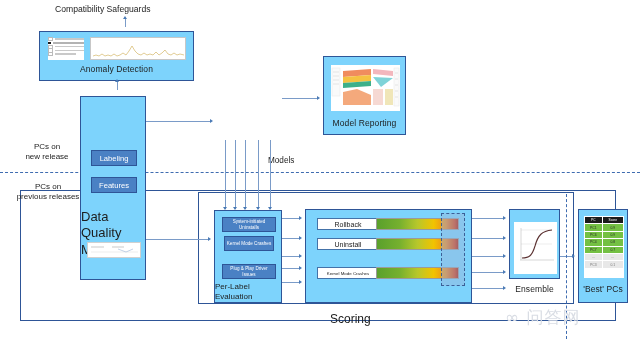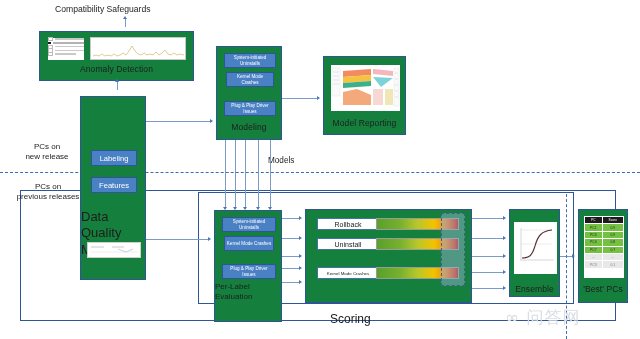--- a/index.html
+++ b/index.html
@@ -1,21 +1,21 @@
 <!DOCTYPE html>
 <html><head>
 <meta charset="utf-8">
 <style>
   html,body{margin:0;padding:0;background:#ffffff;}
   body{width:640px;height:339px;position:relative;overflow:hidden;
        font-family:"Liberation Sans",sans-serif;color:#222;}
   .stage{position:absolute;left:0;top:0;width:640px;height:339px;}
 
   
-  .box{position:absolute;border:1.6px solid #2e5597;background:#15803d;box-sizing:border-box;}
+  .box{position:absolute;border:1.6px solid #2e5597;background:#7dd3fc;box-sizing:border-box;}
   .box-outline{position:absolute;border:1.4px solid #2e5597;background:transparent;box-sizing:border-box;}
   .caption{position:absolute;width:100%;text-align:center;font-size:8.5px;color:#1d1d1d;
            letter-spacing:.1px;line-height:1.05;}
 
   
   .chip{position:absolute;background:#4a81c4;border:0.8px solid #2e5597;color:#ffffff;
         font-size:4.6px;line-height:1.25;text-align:center;display:flex;align-items:center;
         justify-content:center;box-sizing:border-box;padding:1px;}
   .chip-lg{position:absolute;background:#4a81c4;border:1px solid #2e5597;color:#ffffff;
         font-size:7.6px;text-align:center;display:flex;align-items:center;
@@ -123,26 +123,20 @@
     <div class="thumb" style="left:6px;top:145px;width:54px;height:16px;border:.8px solid #d0d0d0;">
       <svg width="54" height="16" viewBox="0 0 54 16">
         <line x1="3" y1="4" x2="16" y2="4" stroke="#c9c9c9" stroke-width="1"></line>
         <line x1="24" y1="4" x2="36" y2="4" stroke="#c9c9c9" stroke-width="1"></line>
         <line x1="3" y1="9" x2="50" y2="9" stroke="#e0e0e0" stroke-width=".6"></line>
         <polyline fill="none" stroke="#a9bfdc" stroke-width=".7" points="30,6 38,9 45,6"></polyline>
       </svg>
     </div>
   </div>
 
-  <div class="box" style="left:216px;top:46px;width:66px;height:94px;">
-    <div class="chip" style="left:7px;top:6px;width:52px;height:15px;">System-initiated Uninstalls</div>
-    <div class="chip" style="left:9px;top:25px;width:48px;height:15px;">Kernel Mode Crashes</div>
-    <div class="chip" style="left:7px;top:54px;width:52px;height:15px;">Plug &amp; Play Driver Issues</div>
-    <div class="caption" style="left:0;top:76px;">Modeling</div>
-  </div>
 
   <div class="hline" style="left:146px;top:121px;width:64px;"></div>
   <div class="arrow-r" style="left:210px;top:118.5px;"></div>
 
   <div class="box" style="left:323px;top:56px;width:83px;height:79px;">
     <div class="thumb" style="left:7px;top:8px;width:69px;height:46px;">
       <svg width="69" height="46" viewBox="0 0 69 46">
         <rect x="0" y="0" width="69" height="46" fill="#ffffff"></rect>
         <rect x="1" y="3" width="8" height="28" fill="#fafafa" stroke="#e2e2e2" stroke-width=".4"></rect>
         <line x1="2" y1="7" x2="8" y2="7" stroke="#cfcfcf" stroke-width=".5"></line>
@@ -177,21 +171,21 @@
   <div class="vline" style="left:235px;top:140px;height:69px;"></div>
   <div class="vline" style="left:245px;top:140px;height:69px;"></div>
   <div class="vline" style="left:258px;top:140px;height:69px;"></div>
   <div class="vline" style="left:270px;top:140px;height:69px;"></div>
   <div class="arrow-d" style="left:222.5px;top:207px;"></div>
   <div class="arrow-d" style="left:232.5px;top:207px;"></div>
   <div class="arrow-d" style="left:242.5px;top:207px;"></div>
   <div class="arrow-d" style="left:255.5px;top:207px;"></div>
   <div class="arrow-d" style="left:267.5px;top:207px;"></div>
 
-  <div class="box" style="left:214px;top:210px;width:68px;height:112px;">
+  <div class="box" style="left:214px;top:210px;width:68px;height:93px;">
     <div class="chip" style="left:7px;top:6px;width:54px;height:15px;">System-initiated Uninstalls</div>
     <div class="chip" style="left:9px;top:25px;width:50px;height:15px;">Kernel Mode Crashes</div>
     <div class="chip" style="left:7px;top:53px;width:54px;height:15px;">Plug &amp; Play Driver Issues</div>
     <div class="txt" style="left:0;top:71px;width:68px;font-size:8px;">Per-Label<br>Evaluation</div>
   </div>
 
   <div class="hline" style="left:146px;top:239px;width:62px;"></div>
   <div class="arrow-r" style="left:208px;top:236.5px;"></div>
 
   <div class="box" style="left:305px;top:209px;width:167px;height:94px;">
@@ -212,21 +206,21 @@
   <div class="arrow-r" style="left:299px;top:215.5px;"></div>
   <div class="hline" style="left:282px;top:238px;width:17px;"></div>
   <div class="arrow-r" style="left:299px;top:235.5px;"></div>
   <div class="hline" style="left:282px;top:256px;width:17px;"></div>
   <div class="arrow-r" style="left:299px;top:253.5px;"></div>
   <div class="hline" style="left:282px;top:268px;width:17px;"></div>
   <div class="arrow-r" style="left:299px;top:265.5px;"></div>
   <div class="hline" style="left:282px;top:282px;width:17px;"></div>
   <div class="arrow-r" style="left:299px;top:279.5px;"></div>
 
-  <div class="box" style="left:509px;top:209px;width:51px;height:88px;">
+  <div class="box" style="left:509px;top:209px;width:51px;height:70px;">
     <div class="thumb" style="left:4px;top:12px;width:43px;height:52px;">
       <svg width="43" height="52" viewBox="0 0 43 52">
         <line x1="7" y1="8" x2="38" y2="8" stroke="#d8d8d8" stroke-width=".5"></line>
         <line x1="7" y1="22" x2="38" y2="22" stroke="#d8d8d8" stroke-width=".5"></line>
         <line x1="7" y1="6" x2="7" y2="38" stroke="#bdbdbd" stroke-width=".6"></line>
         <line x1="6" y1="38" x2="40" y2="38" stroke="#bdbdbd" stroke-width=".6"></line>
         <path d="M8,36 C15,36 18,34 21,24 C24,13 28,9 38,8" fill="none" stroke="#5a3030" stroke-width="1.1"></path>
       </svg>
     </div>
     <div class="caption" style="left:0;top:75px;">Ensemble</div>

